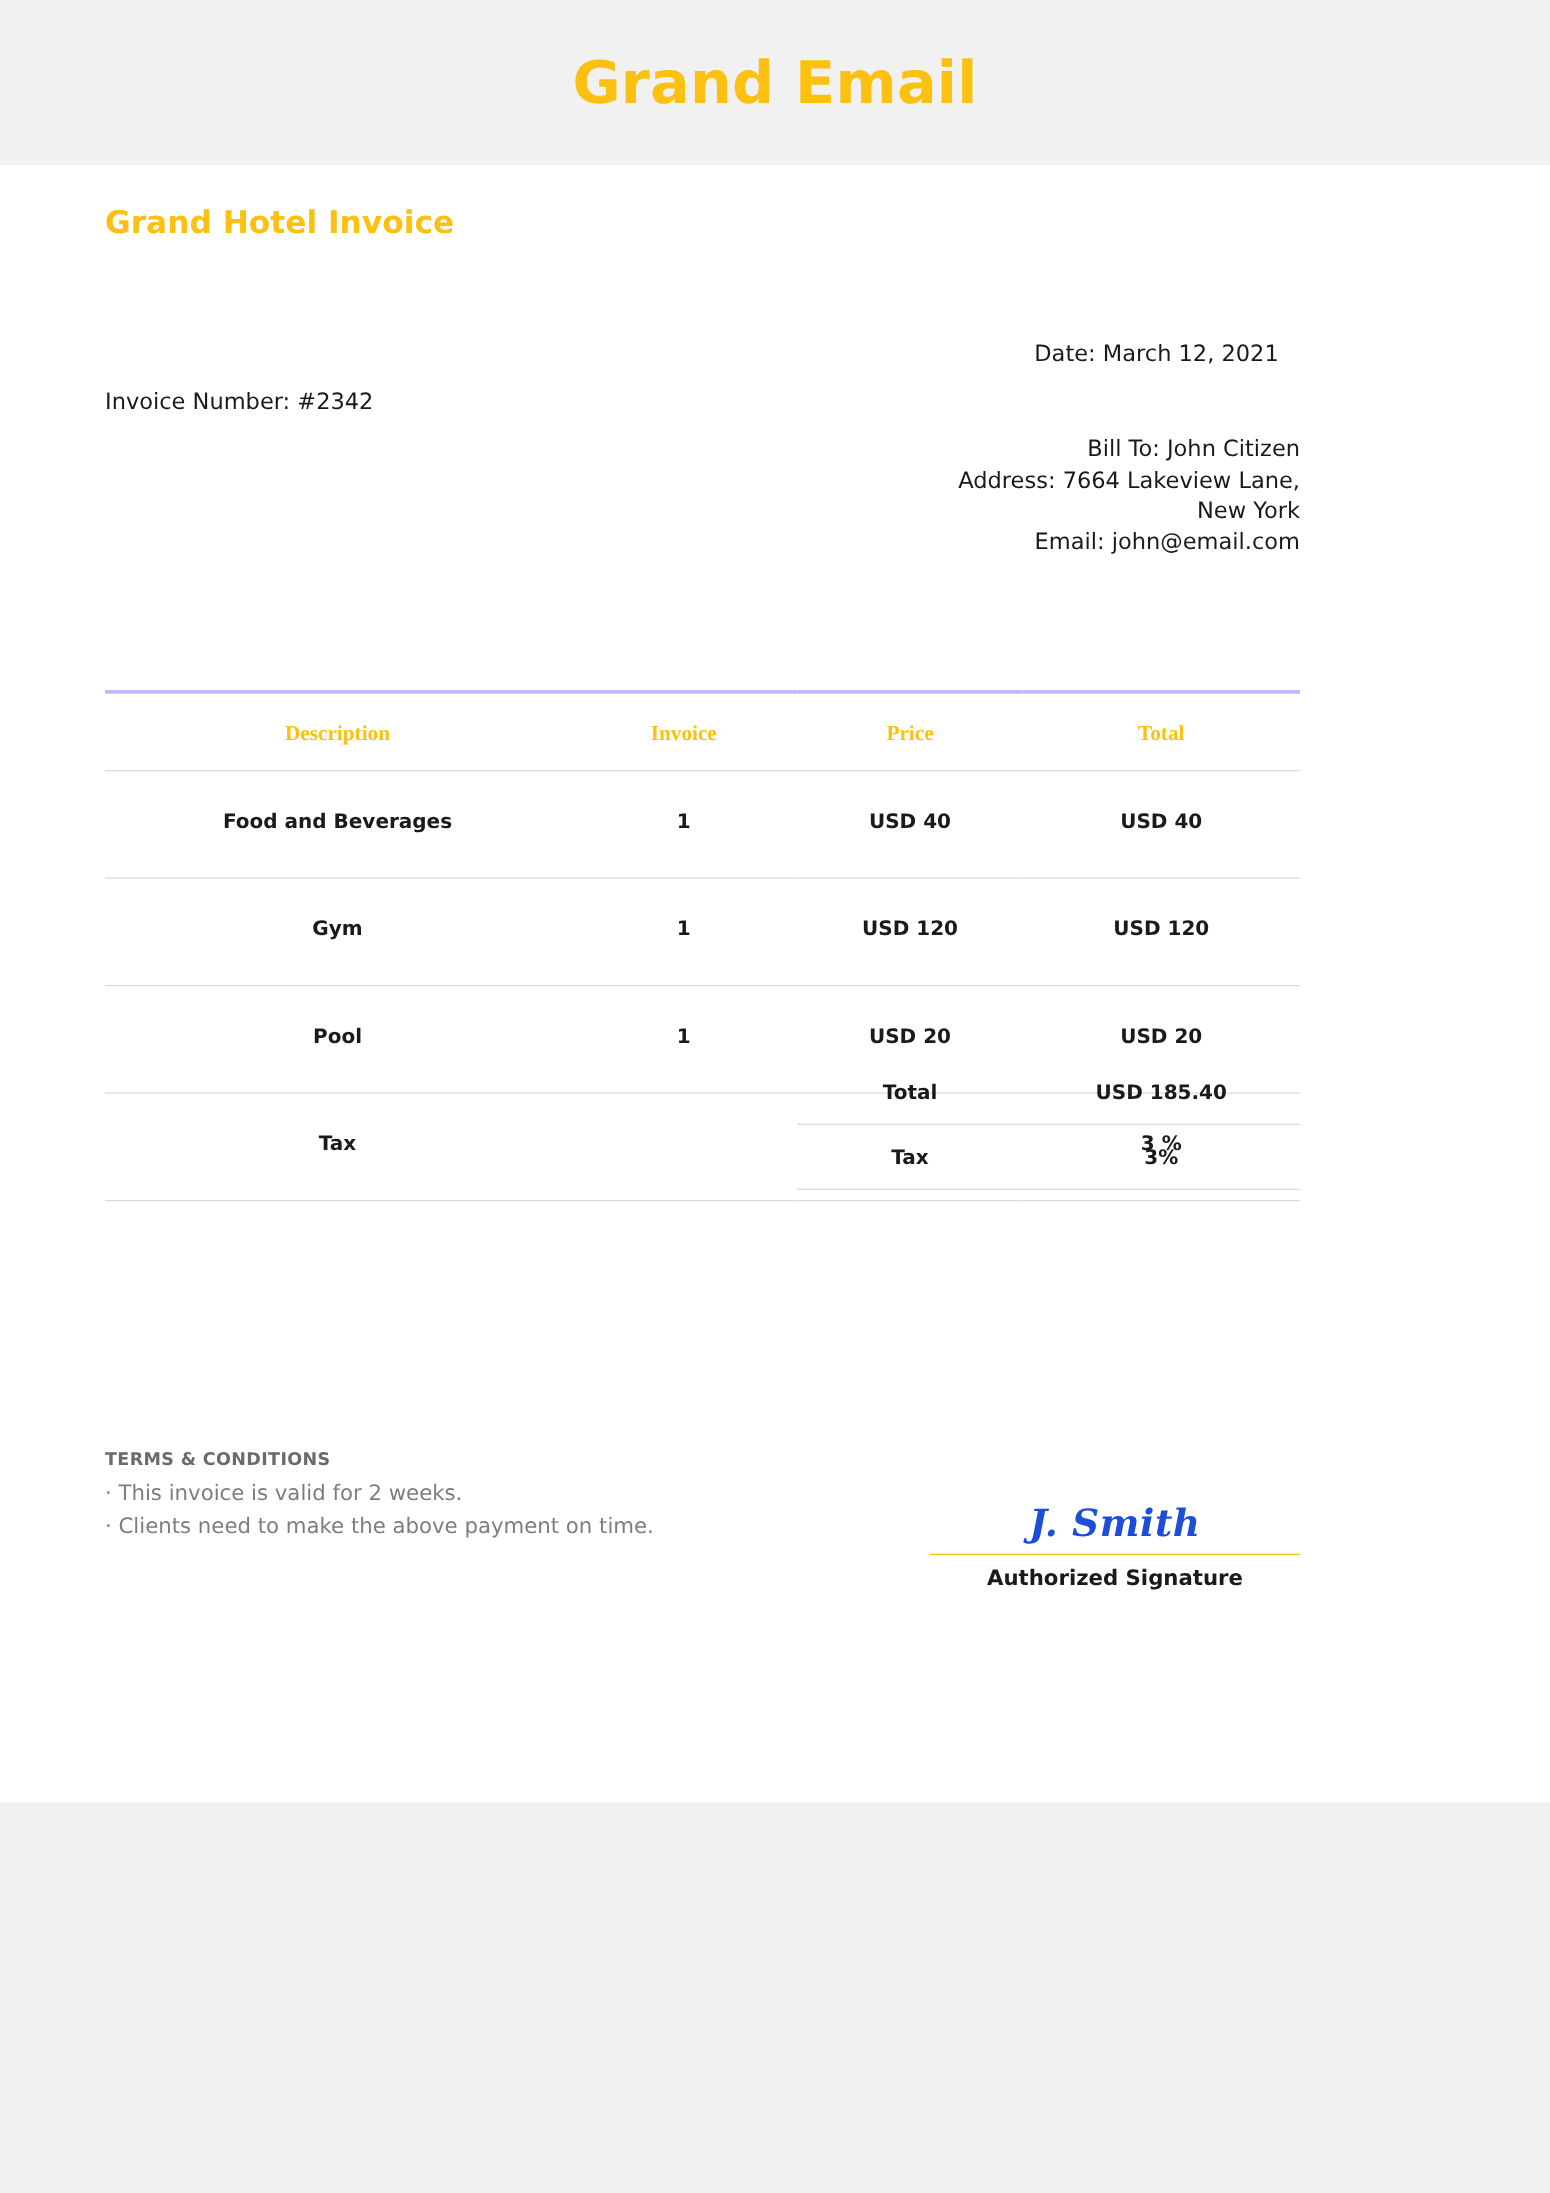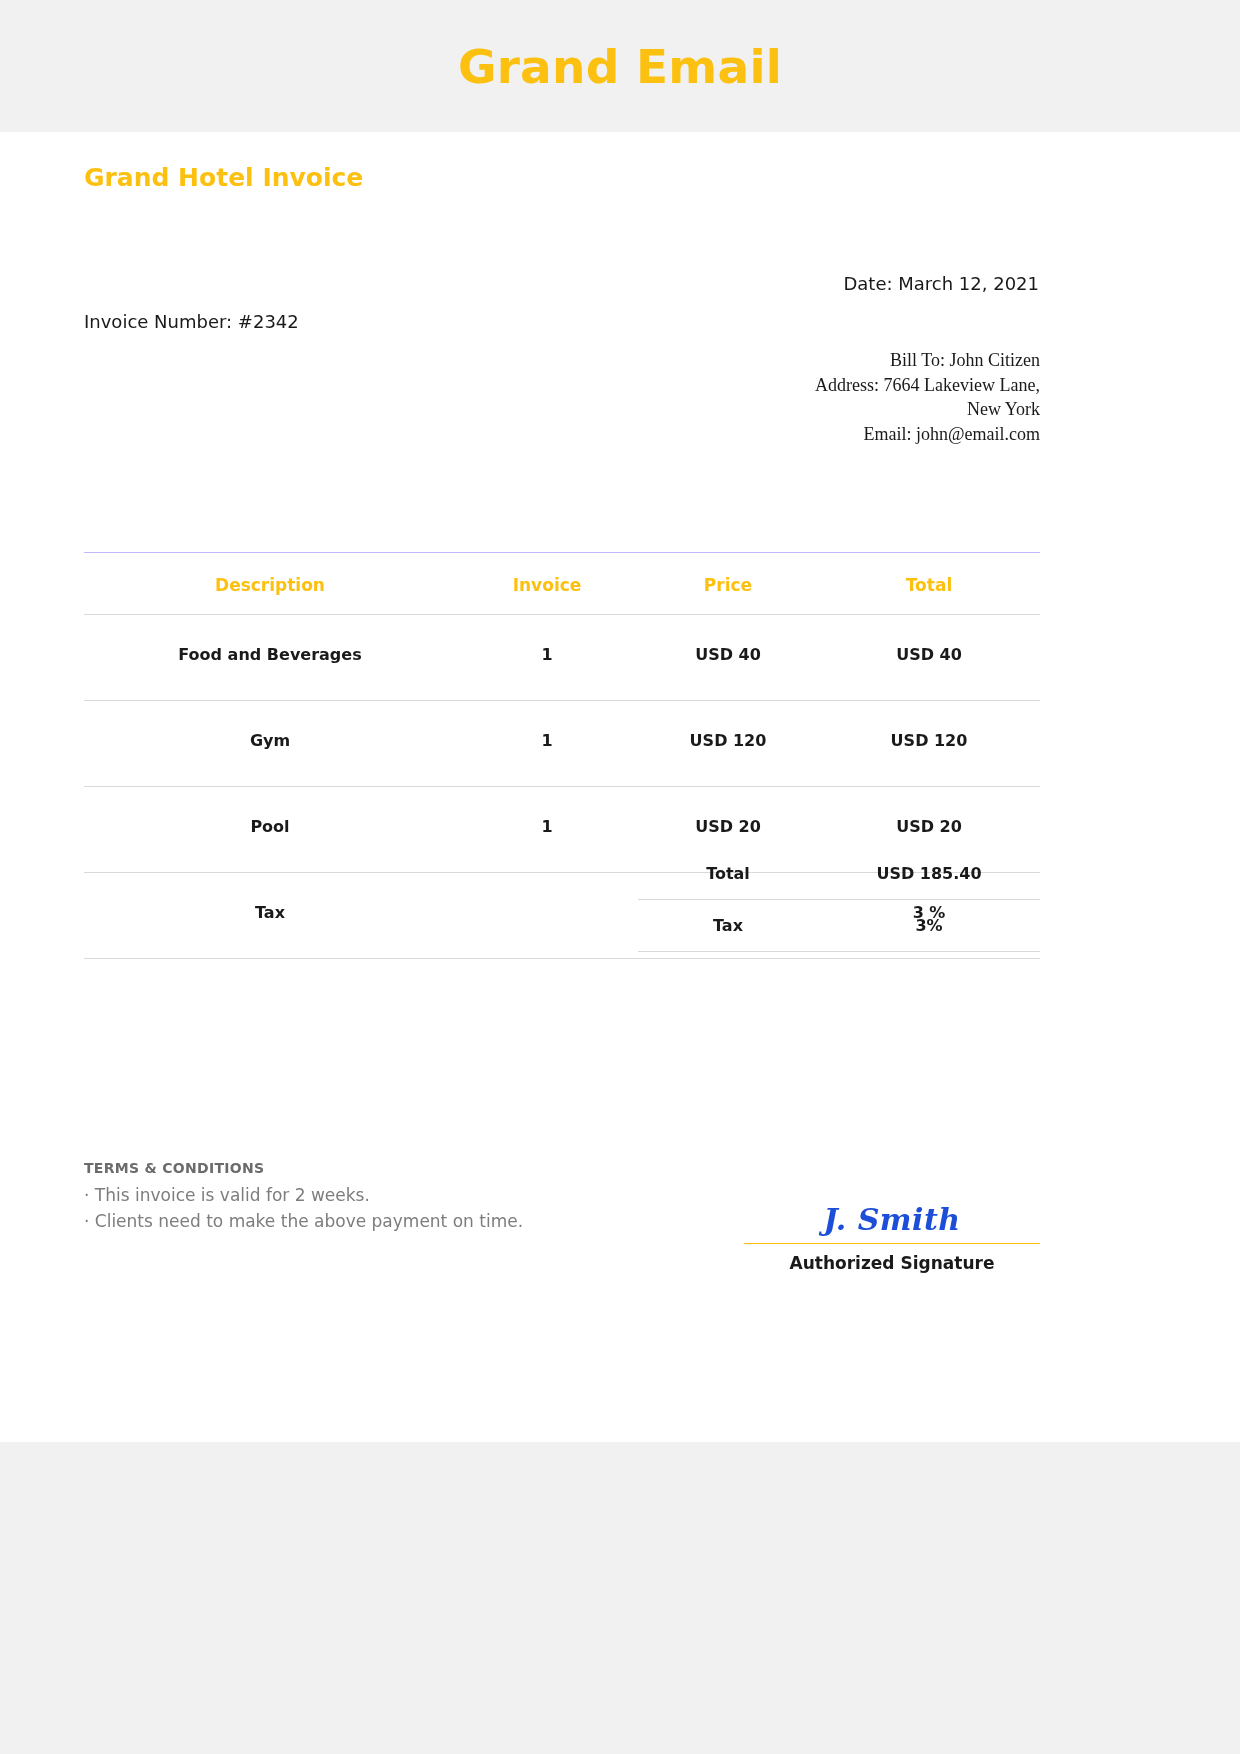--- a/index.html
+++ b/index.html
@@ -76,21 +76,21 @@
     top: 33px;
     font-size: 25px;
     font-weight: bold;
     color: #fcc010;
     line-height: 1;
   }
 
   
   .meta-date {
     position: absolute;
-    right: 1px;
+    right: 17px;
     top: 140px;
     font-size: 18px;
     color: #1a1a1a;
     text-align: right;
     line-height: 1.35;
   }
   .meta-invoice-no {
     position: absolute;
     left: 0;
     top: 178px;
@@ -103,21 +103,20 @@
     right: 0;
     top: 216px;
     font-size: 18px;
     color: #1a1a1a;
     text-align: right;
     line-height: 1.37;
     width: 520px;
   }
   .meta-billto div {
     white-space: pre-line;
-    font-family: Liberation Serif, serif;
   }
 
   
   .items-table {
     position: absolute;
     left: 0;
     top: 420px;
     width: 956px;
     border-collapse: collapse;
     table-layout: fixed;
@@ -126,22 +125,23 @@
   .items-table col.c-qty  { width: 182px; }
   .items-table col.c-price{ width: 180px; }
   .items-table col.c-total{ width: 222px; }
 
   .items-table thead th {
     font-size: 17px;
     font-weight: bold;
     color: #fcc010;
     text-align: center;
     padding: 22px 0 19px 0;
-    border-top: 1px solid #c4b5fd;
+    border-top: 3px solid #c4b5fd;
     border-bottom: 1px solid #d9d9d9;
+    font-family: Liberation Serif, serif;
   }
   .items-table tbody td {
     font-size: 16px;
     font-weight: bold;
     color: #1a1a1a;
     text-align: center;
     padding: 30px 0 36px 0;
     border-bottom: 1px solid #d9d9d9;
     vertical-align: top;
   }

